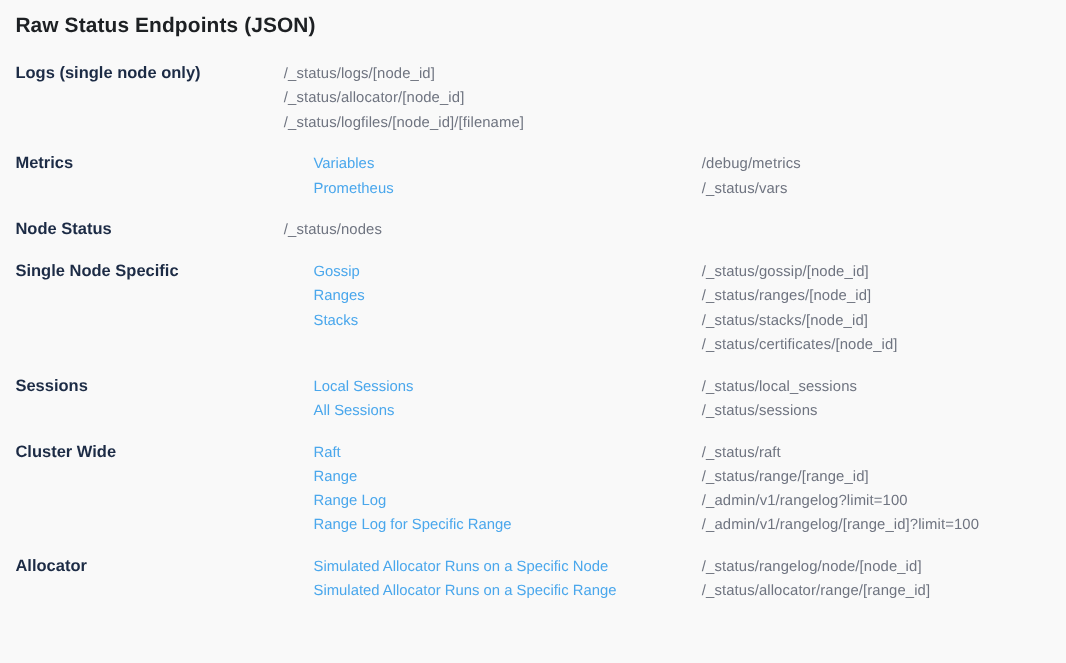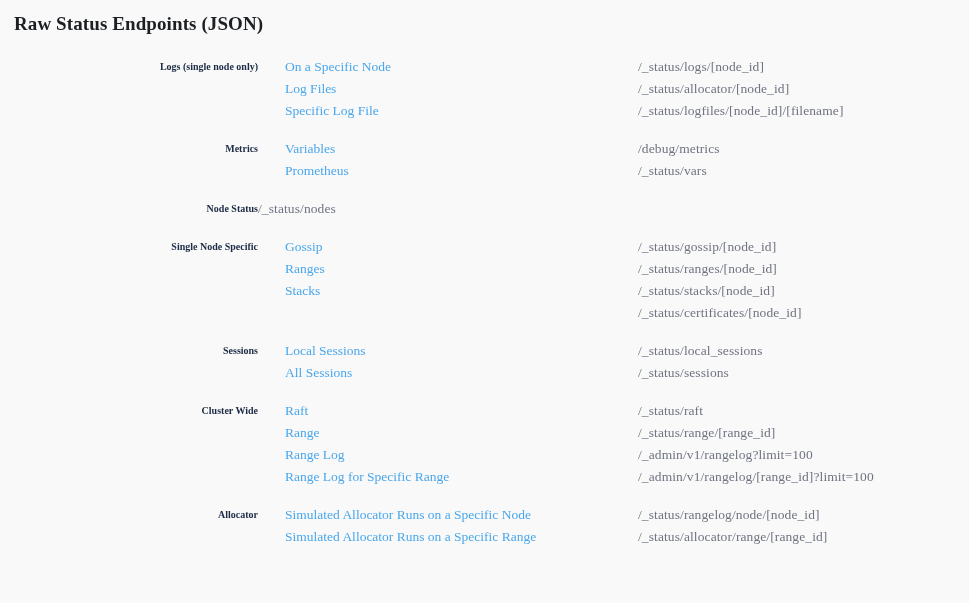--- a/index.html
+++ b/index.html
@@ -11,43 +11,41 @@
     width: 969px;
     height: 603px;
     background: #f9f9f9;
     font-family: "Liberation Sans", sans-serif;
     overflow: hidden;
   }
   .page {
     padding: 12px 4px 0 14px;
     width: 100%;
     height: 100%;
-    font-family: Liberation Serif, serif;
   }
   .title {
     margin: 0;
     font-size: 19px;
     line-height: 24px;
     font-weight: 600;
     color: #1d2023;
     letter-spacing: 0.1px;
   }
   .groups {
     margin-top: 20px;
   }
   .group {
     display: flex;
     align-items: flex-start;
     margin-bottom: 16px;
   }
   .category {
     width: 244px;
     flex: 0 0 244px;
-    text-align: right;
-    font-size: 10px;
+    font-size: 15px;
     line-height: 22px;
     font-weight: 600;
     color: #1c2b45;
   }
   .links {
     flex: 0 0 353px;
     width: 353px;
     margin-left: 27px;
   }
   .link {
@@ -69,25 +67,20 @@
   }
 </style>
 </head>
 <body>
 
 <div class="page">
   <h1 class="title">Raw Status Endpoints (JSON)</h1>
   <div class="groups" id="groups">
   <div class="group">
     <div class="category">Logs (single node only)</div>
-    <div class="links">
-          <a class="link" href="#">On a Specific Node</a>
-          <a class="link" href="#">Log Files</a>
-          <a class="link" href="#">Specific Log File</a>
-        </div>
     <div class="paths">
           <div class="path">/_status/logs/[node_id]</div>
           <div class="path">/_status/allocator/[node_id]</div>
           <div class="path">/_status/logfiles/[node_id]/[filename]</div>
         </div>
   </div>
 
   <div class="group">
     <div class="category">Metrics</div>
     <div class="links">

